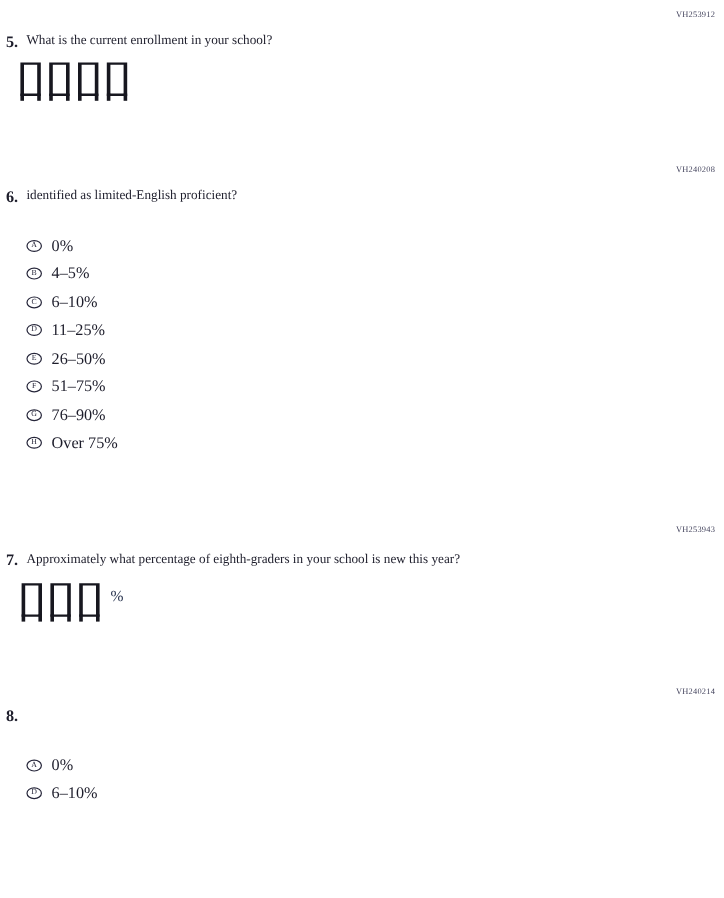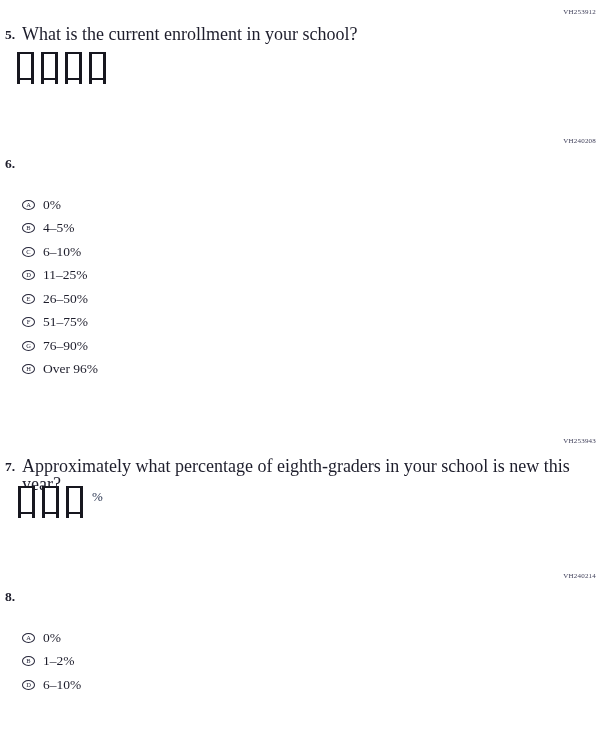--- a/index.html
+++ b/index.html
@@ -15,21 +15,21 @@
     position:absolute;right:7px;
     font-size:7px;letter-spacing:.2px;
     color:#3e3e58;
     font-family:"Liberation Serif", serif;
   }
   .qrow{position:absolute;left:5px;display:flex;}
   .qnum{
     font-weight:bold;font-size:13.5px;line-height:17.5px;
     width:17px;flex:0 0 17px;
   }
-  .qtext{font-size:18px;line-height:17.5px;}
+  .qtext{font-size:11px;line-height:17.5px;}
   .boxes{position:absolute;display:flex;align-items:center;}
   .dbox{
     box-sizing:border-box;position:relative;
     width:17px;height:28px;margin-right:7px;
     border:2px solid #17171f;
     border-left-width:3px;border-right-width:3px;
     background:#ffffff;
   }
   .dbox::before,.dbox::after{
     content:"";position:absolute;bottom:-6px;width:3px;height:6px;background:#17171f;
@@ -68,20 +68,21 @@
     <div class="dbox"></div>
     <div class="dbox"></div>
     <div class="dbox"></div>
     <div class="dbox"></div>
   </div>
 
   <div class="qcode" style="top:137px;">VH240208</div>
   <div class="qrow" style="top:155px;">
     <span class="qnum">6.</span>
     <div class="qtext">
+      <div>identified as limited-English proficient?</div>
     </div>
   </div>
   <div class="opts" style="top:193px;">
     <div class="opt">
       <span class="bubble">A</span>
       <span class="opt-label">0%</span>
     </div>
     <div class="opt">
       <span class="bubble">B</span>
       <span class="opt-label">4–5%</span>
@@ -101,21 +102,21 @@
     <div class="opt">
       <span class="bubble">F</span>
       <span class="opt-label">51–75%</span>
     </div>
     <div class="opt">
       <span class="bubble">G</span>
       <span class="opt-label">76–90%</span>
     </div>
     <div class="opt">
       <span class="bubble">H</span>
-      <span class="opt-label">Over 96%</span>
+      <span class="opt-label">Over 75%</span>
     </div>
   </div>
 
   <div class="qcode" style="top:437px;">VH253943</div>
   <div class="qrow" style="top:458px;">
     <span class="qnum">7.</span>
     <div class="qtext">
       <div>Approximately what percentage of eighth-graders in your school is new this year?</div>
     </div>
   </div>
@@ -131,22 +132,18 @@
     <span class="qnum">8.</span>
     <div class="qtext">
     </div>
   </div>
   <div class="opts" style="top:626px;">
     <div class="opt">
       <span class="bubble">A</span>
       <span class="opt-label">0%</span>
     </div>
     <div class="opt">
-      <span class="bubble">B</span>
-      <span class="opt-label">1–2%</span>
-    </div>
-    <div class="opt">
       <span class="bubble">D</span>
       <span class="opt-label">6–10%</span>
     </div>
   </div>
 
 </div>
 
 </body></html>

